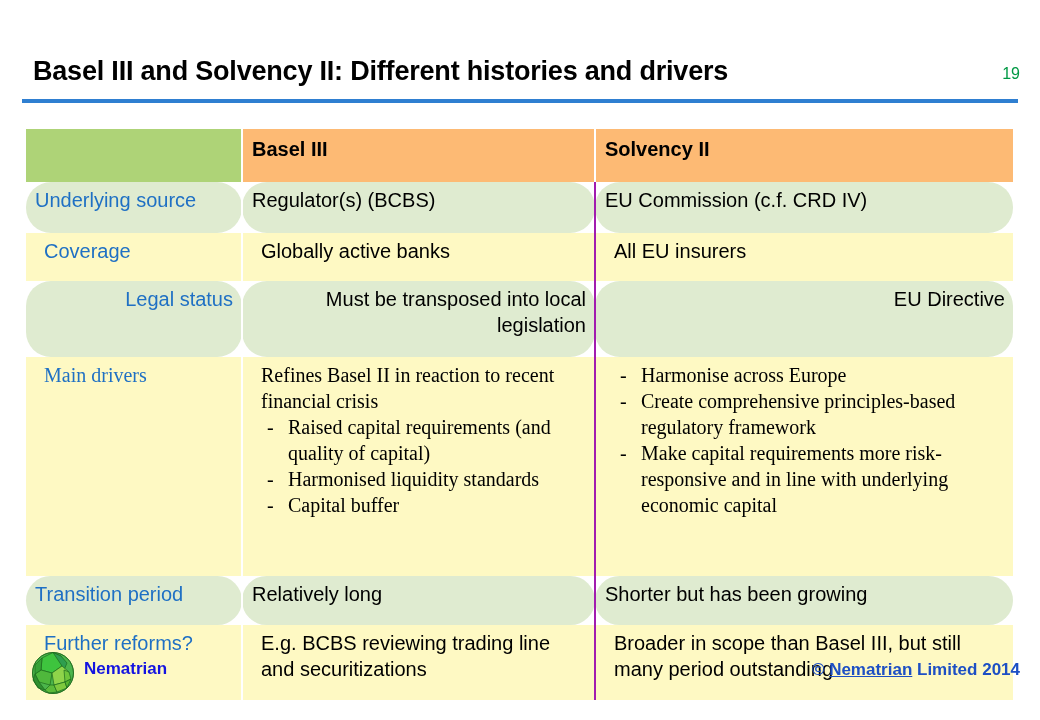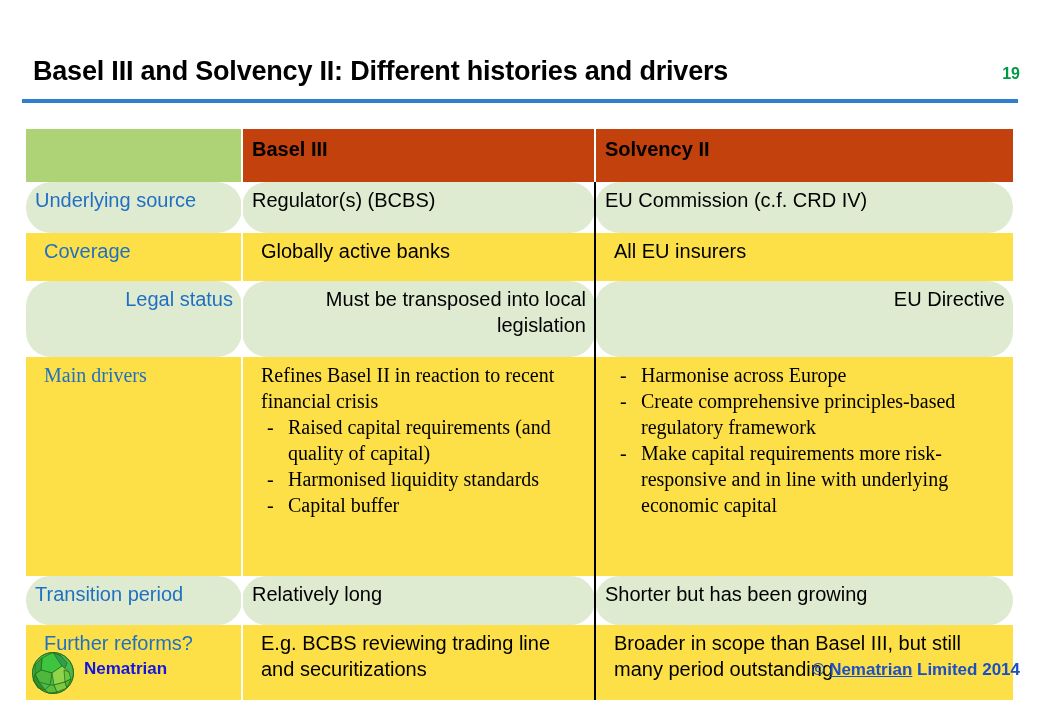--- a/index.html
+++ b/index.html
@@ -26,21 +26,21 @@
     font-weight: bold;
     color: #000000;
     letter-spacing: -0.2px;
     white-space: nowrap;
   }
   .page-number {
     position: absolute;
     right: 20px;
     top: 65px;
     font-size: 16px;
-    font-weight: bold;
+    font-weight: normal;
     color: #009944;
   }
   .title-rule {
     position: absolute;
     left: 22px;
     top: 99px;
     width: 996px;
     height: 4px;
     background: #2f7fd1;
   }
@@ -61,40 +61,40 @@
     line-height: 26px;
     text-align: left;
     border: none;
   }
   col.c-label { width: 216px; }
   col.c-basel { width: 353px; }
   col.c-solv  { width: 418px; }
 
   
   .hdr td, .hdr th {
-    background: #c2410c;
+    background: #fdba74;
     height: 41px;
     font-weight: bold;
     color: #000000;
     padding-top: 7px;
   }
   .hdr .spacer { background: #aed377; }
 
   
   .row-a td { background: #dfebd0; border-radius: 25px; }
-  .row-b td { background: #fde047; padding-left: 18px; }
+  .row-b td { background: #fef9c3; padding-left: 18px; }
 
   .lbl {
     color: #1f70c4;
     white-space: nowrap;
   }
   .val { color: #000000; margin-left: 36px; }
 
   td.col-basel, th.col-basel { border-left: 2px solid #ffffff; }
-  td.col-solv,  th.col-solv  { border-left: 2px solid #000000; }
+  td.col-solv,  th.col-solv  { border-left: 2px solid #a21caf; }
   .hdr td.col-basel, .hdr th.col-basel,
   .hdr td.col-solv,  .hdr th.col-solv { border-left: 2px solid #ffffff; }
 
   
   .r-legal td   { height: 66px; text-align: right; }
   .r-drivers td { height: 209px; font-family: Liberation Serif, serif; }
   .r-trans td   { height: 39px; }
   .r-further td { height: 65px; }
   .r-und td     { height: 41px; }
   .r-cov td     { height: 38px; }

